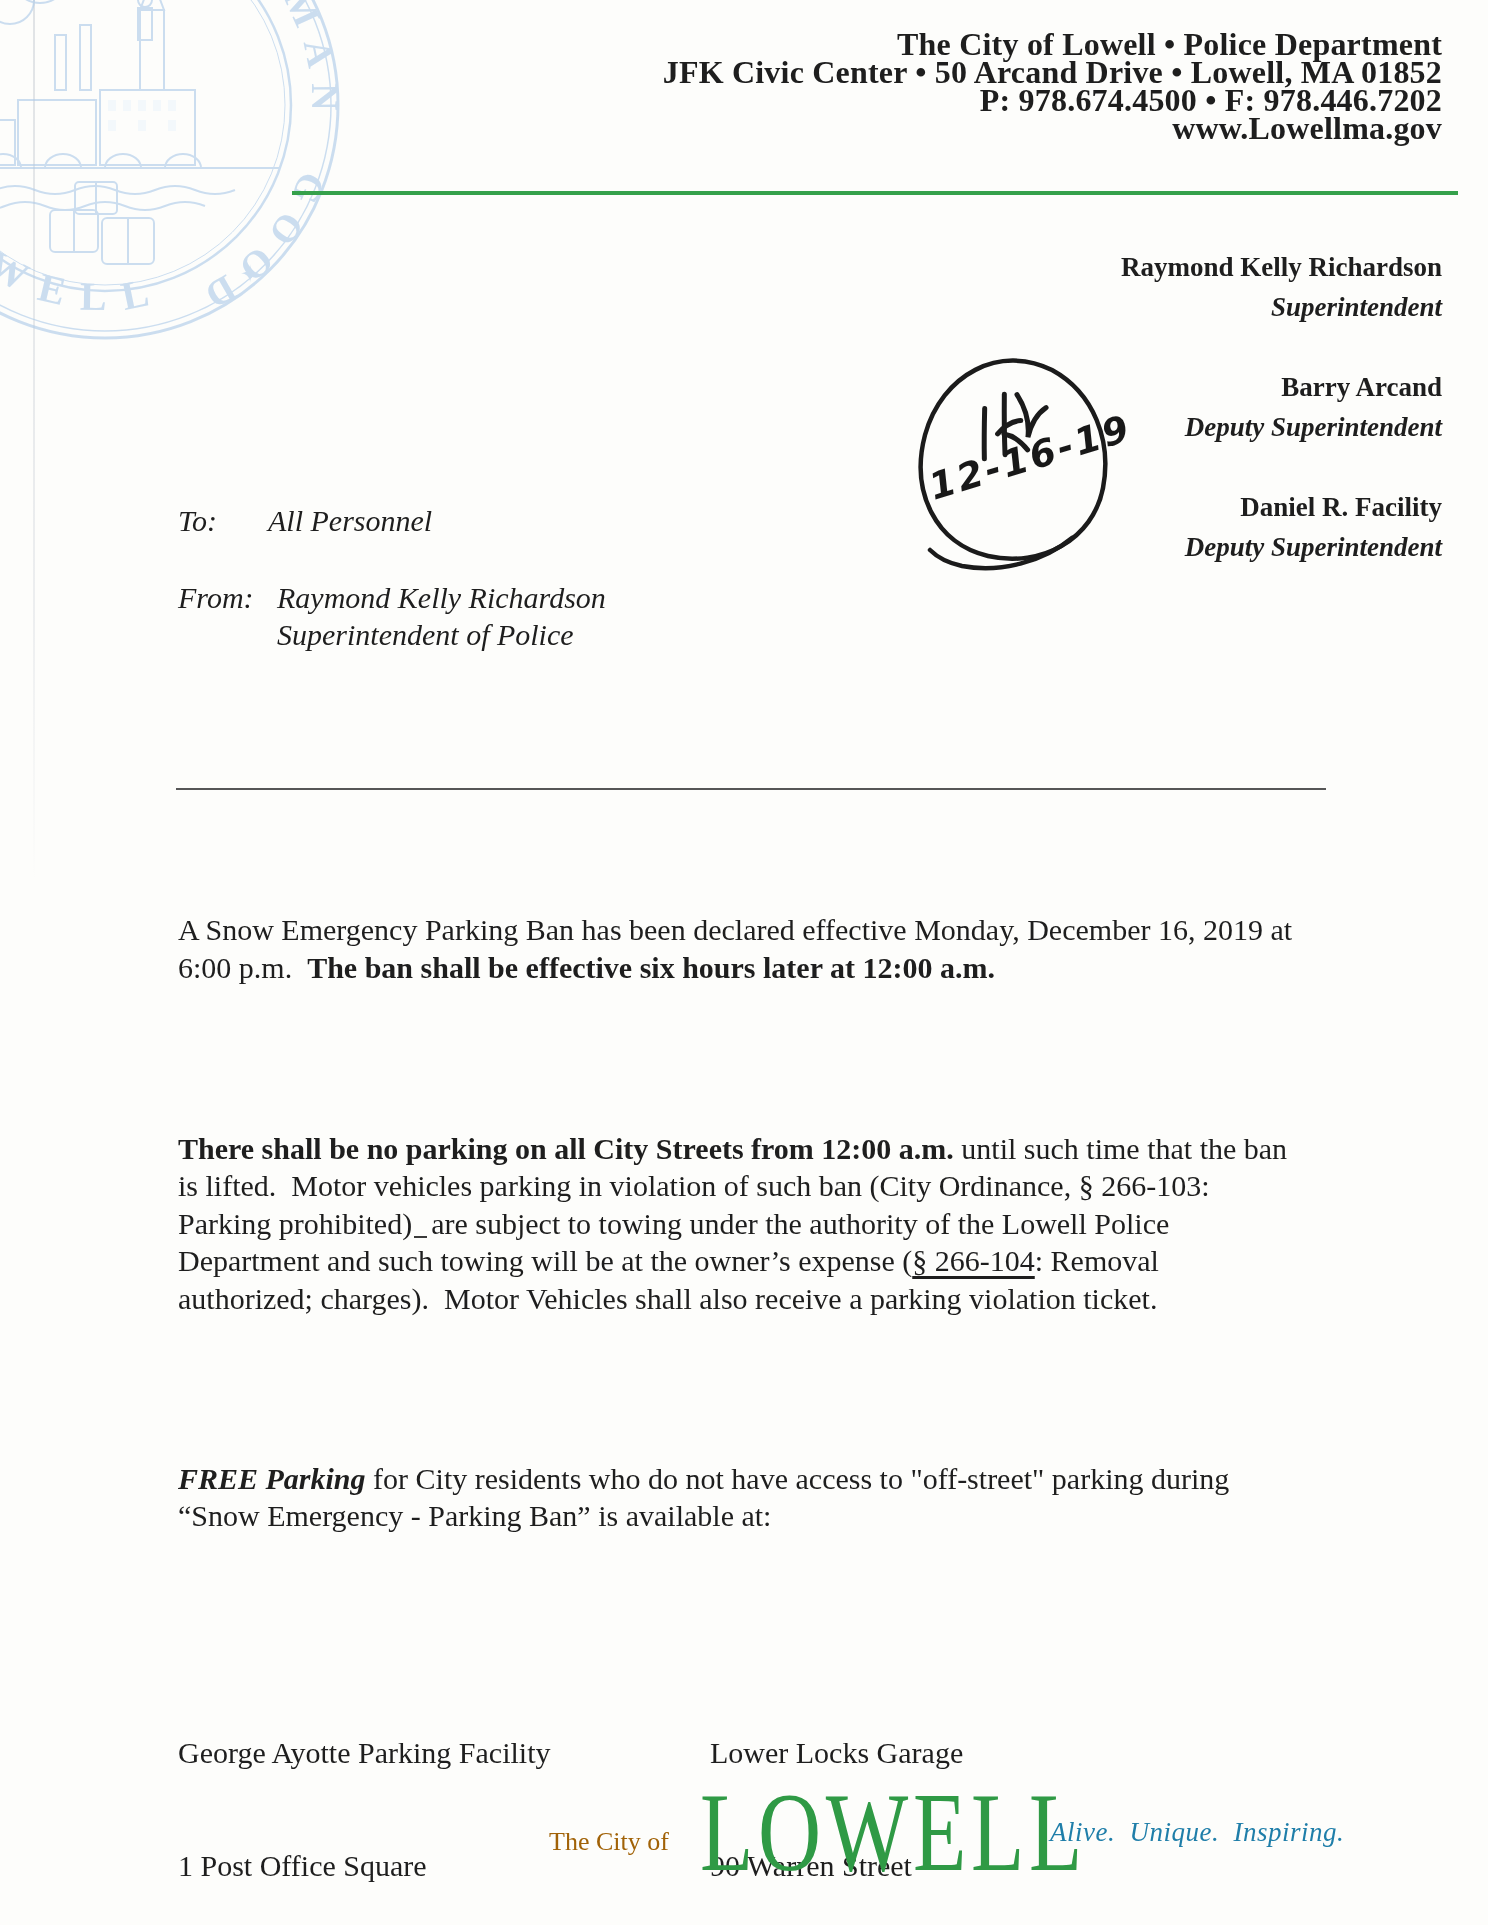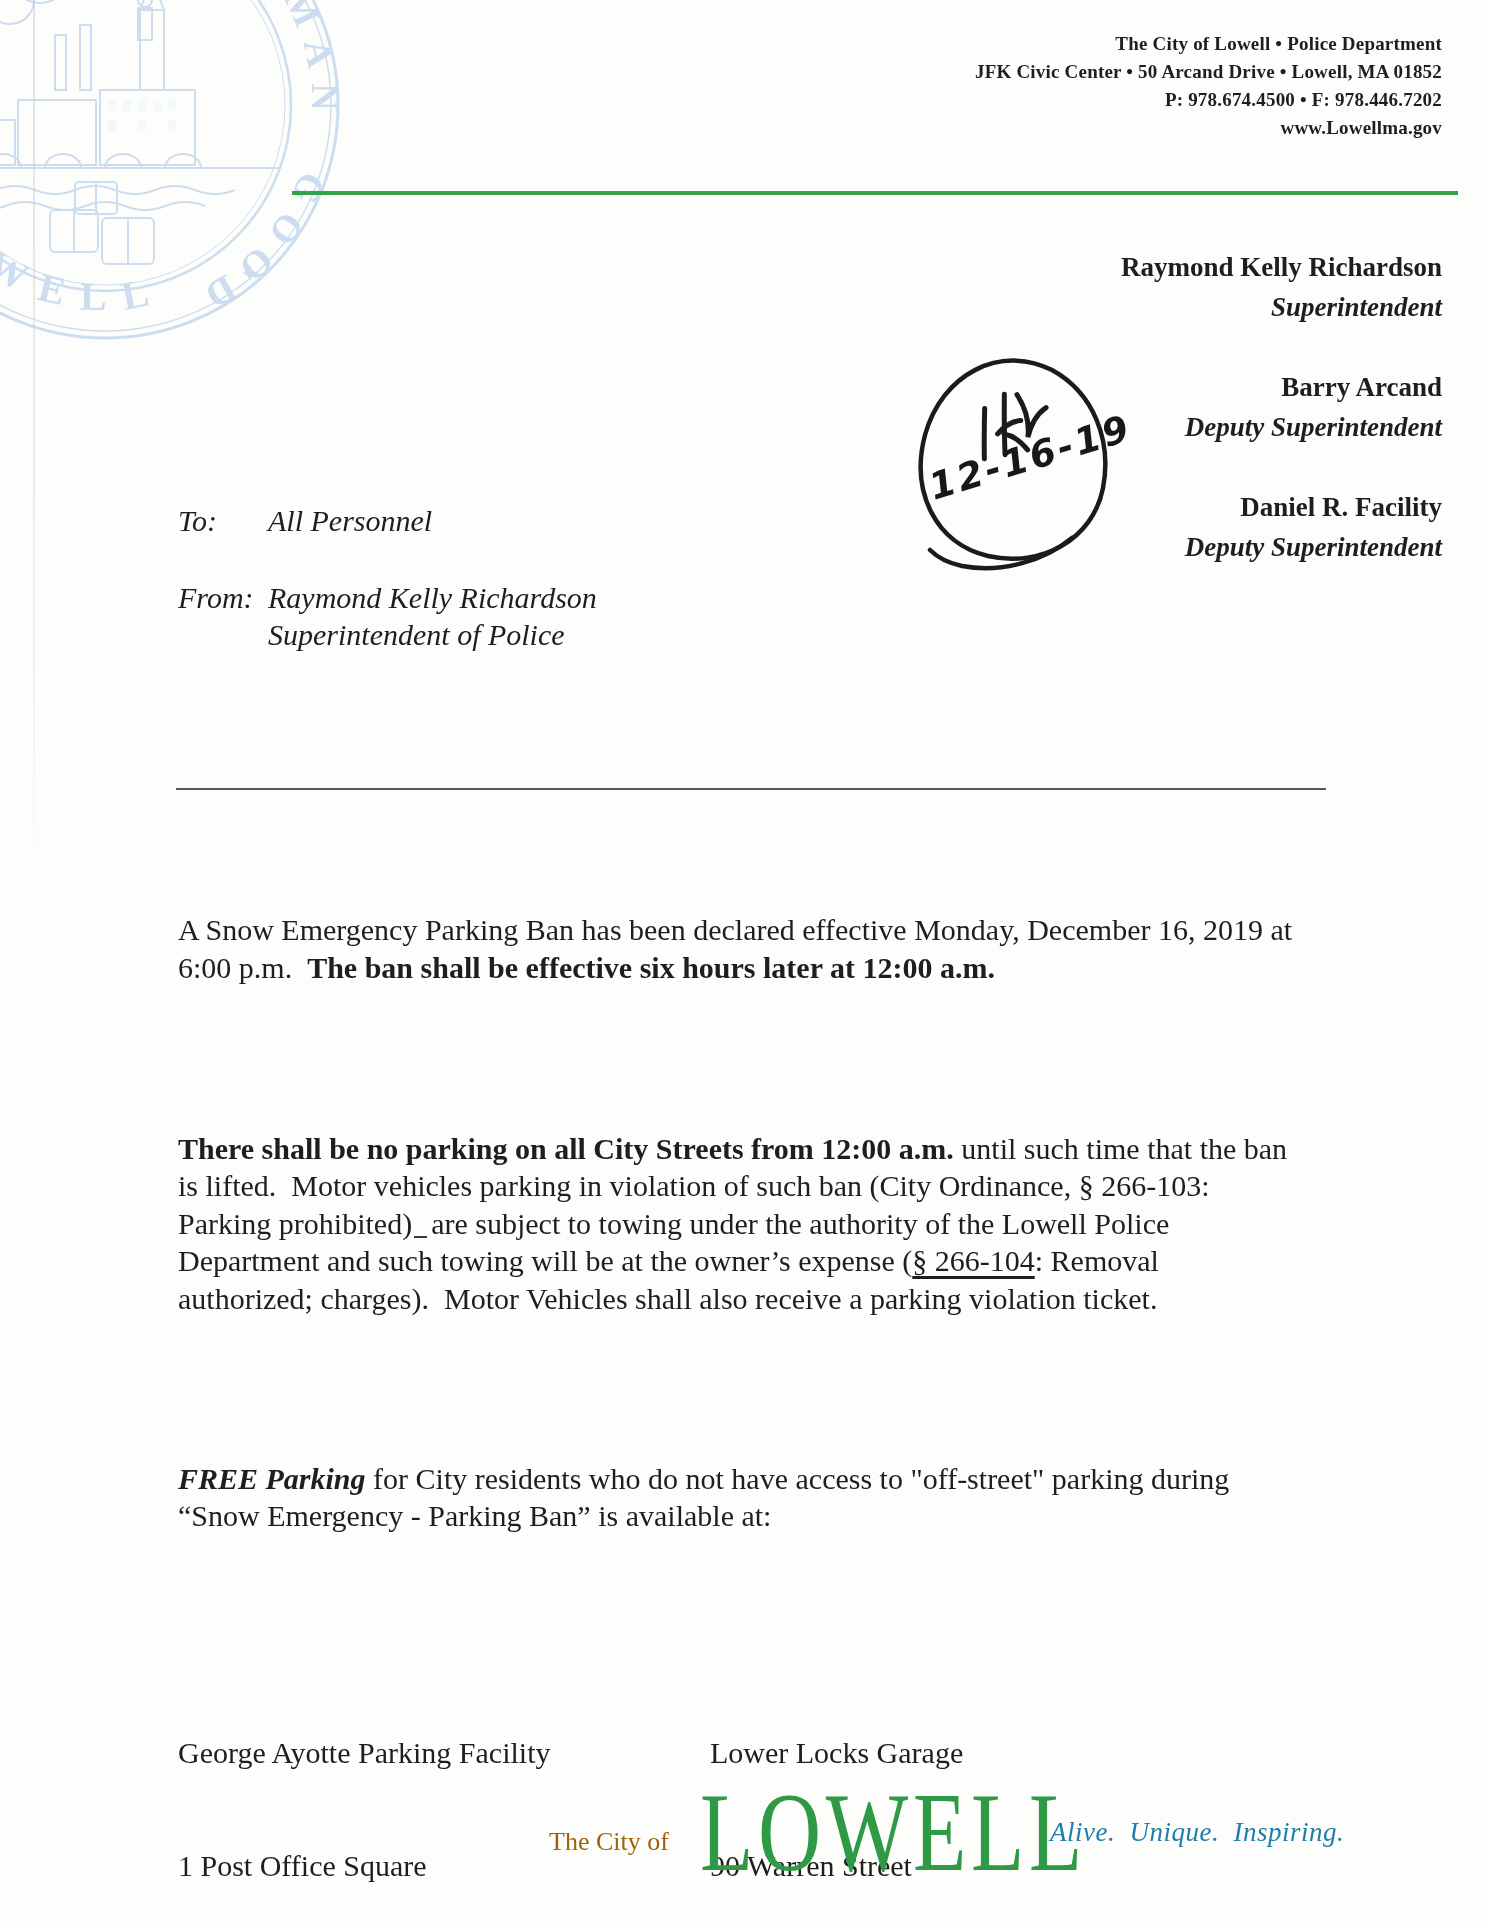--- a/index.html
+++ b/index.html
@@ -14,40 +14,40 @@
   }
   .scan-edge{position:absolute;left:33px;top:0;width:2px;height:880px;
     background:linear-gradient(#c9ced4,#dfe2e6 70%,transparent);opacity:.55;}
 
   
   .seal{position:absolute;left:-60px;top:-150px;width:560px;height:620px;opacity:.62;}
 
   
   .header-block{
     position:absolute;top:30px;right:46px;
-    text-align:right;font-weight:bold;font-size:19px;line-height:28px;
+    text-align:right;font-weight:bold;font-size:32px;line-height:28px;
     white-space:nowrap;letter-spacing:.2px;
   }
   .green-rule{position:absolute;left:292px;top:191px;width:1166px;height:4px;background:#35a14b;}
 
   .officials{position:absolute;top:247px;right:46px;text-align:right;
     font-size:27px;line-height:40px;white-space:nowrap;}
   .official + .official{margin-top:40px;}
   .official-name{font-weight:bold;}
   .official-title{font-style:italic;font-weight:bold;}
 
   
   .annotation{position:absolute;left:900px;top:342px;width:240px;height:250px;}
 
   
   .memo-fields{position:absolute;left:178px;top:502px;font-size:30px;line-height:37px;}
   .field-row{display:flex;font-style:italic;}
   .field-label{width:90px;flex:0 0 90px;}
   .row-to{margin-bottom:40px;}
-  .row-from{margin-bottom:33px;}
+  .row-from{margin-bottom:33px;gap:9px;}
   .row-date{margin-bottom:19px;}
 
   .divider{position:absolute;left:176px;top:788px;width:1150px;height:2px;background:#565656;}
 
   
   .body-text{position:absolute;left:178px;top:836px;width:1122px;
     font-size:30px;line-height:37.5px;white-space:pre-wrap;}
   .body-text p{margin:0;}
   .p1{margin-bottom:31px !important;}
   .p2{margin-bottom:30px !important;}

